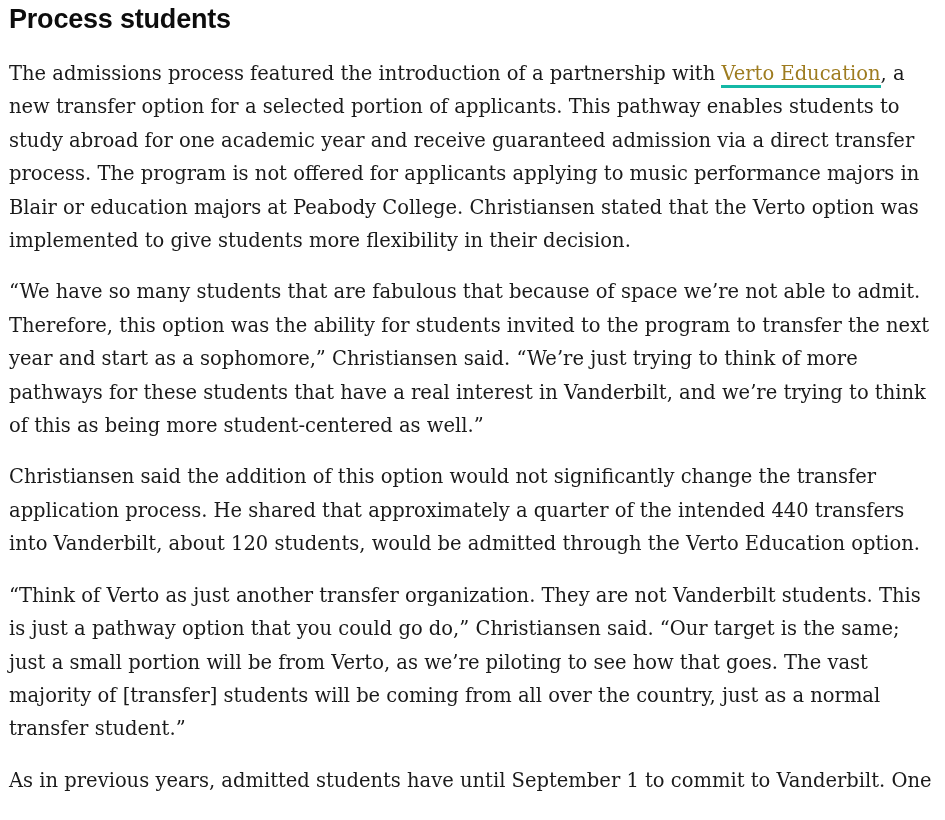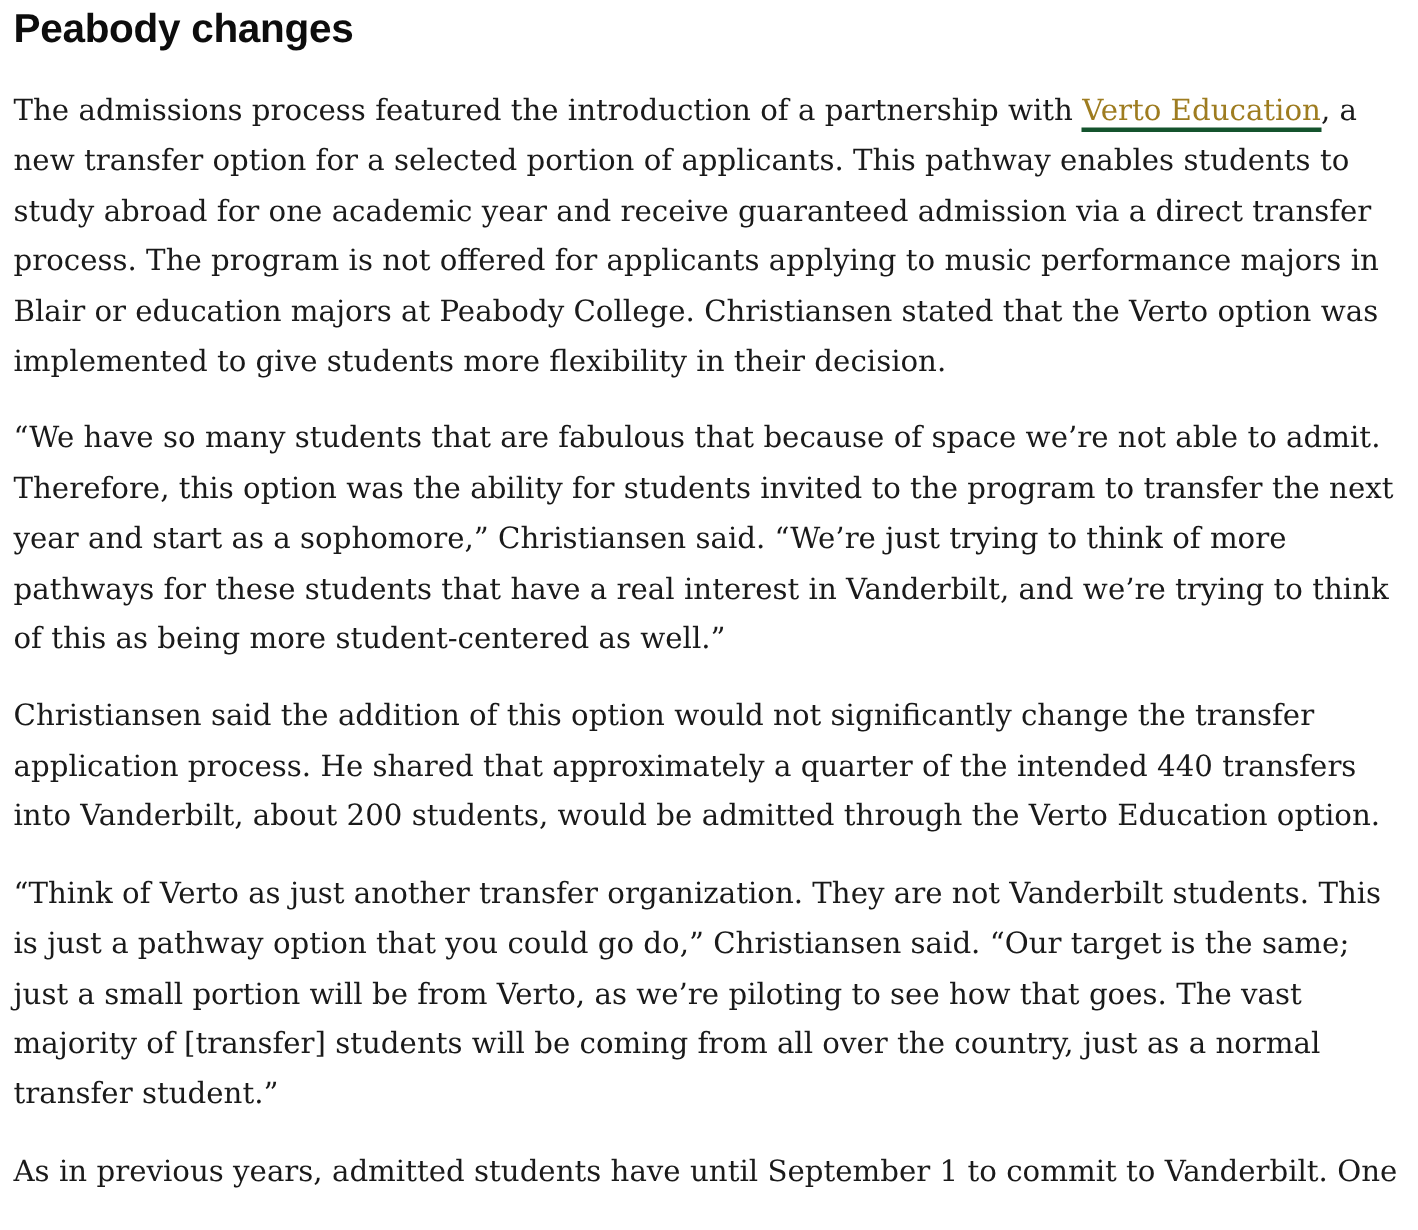--- a/index.html
+++ b/index.html
@@ -27,35 +27,35 @@
   .article p {
     font-family: "DejaVu Serif", "Liberation Serif", serif;
     font-size: 19.5px;
     line-height: 33.4px;
     color: #1a1a1a;
     margin: 0 0 18px 0;
   }
   .article a.inline-link {
     color: #9e7c20;
     text-decoration: none;
-    border-bottom: 3px solid #14532d;
+    border-bottom: 3px solid #14b8a6;
     padding-bottom: 0px;
     cursor: pointer;
   }
 </style>
 </head>
 <body>
 
 <main class="article">
 
-  <h2 class="section-heading">Peabody changes</h2>
+  <h2 class="section-heading">Process students</h2>
 
   <p><span>The admissions process featured the introduction of a partnership with </span><a class="inline-link">Verto Education</a><span>, a new transfer option for a selected portion of applicants. This pathway enables students to study abroad for one academic year and receive guaranteed admission via a direct transfer process. The program is not offered for applicants applying to music performance majors in Blair or education majors at Peabody College. Christiansen stated that the Verto option was implemented to give students more flexibility in their decision.</span></p>
 
   <p>“We have so many students that are fabulous that because of space we’re not able to admit. Therefore, this option was the ability for students invited to the program to transfer the next year and start as a sophomore,” Christiansen said. “We’re just trying to think of more pathways for these students that have a real interest in Vanderbilt, and we’re trying to think of this as being more student-centered as well.”</p>
 
-  <p>Christiansen said the addition of this option would not significantly change the transfer application process. He shared that approximately a quarter of the intended 440 transfers into Vanderbilt, about 200 students, would be admitted through the Verto Education option.</p>
+  <p>Christiansen said the addition of this option would not significantly change the transfer application process. He shared that approximately a quarter of the intended 440 transfers into Vanderbilt, about 120 students, would be admitted through the Verto Education option.</p>
 
   <p>“Think of Verto as just another transfer organization. They are not Vanderbilt students. This is just a pathway option that you could go do,” Christiansen said. “Our target is the same; just a small portion will be from Verto, as we’re piloting to see how that goes. The vast majority of [transfer] students will be coming from all over the country, just as a normal transfer student.”</p>
 
   <p>As in previous years, admitted students have until September 1 to commit to Vanderbilt. One</p>
 
 </main>
 
 </body></html>

